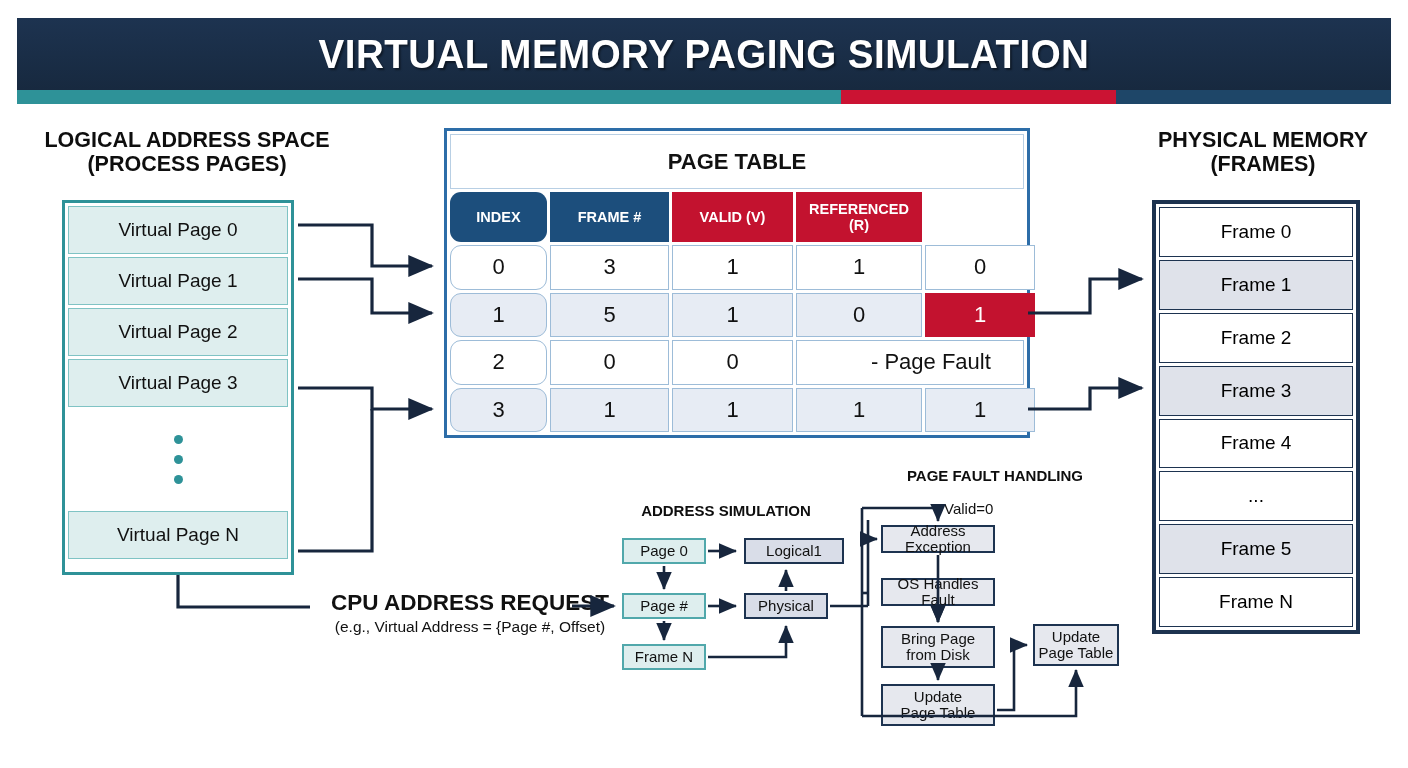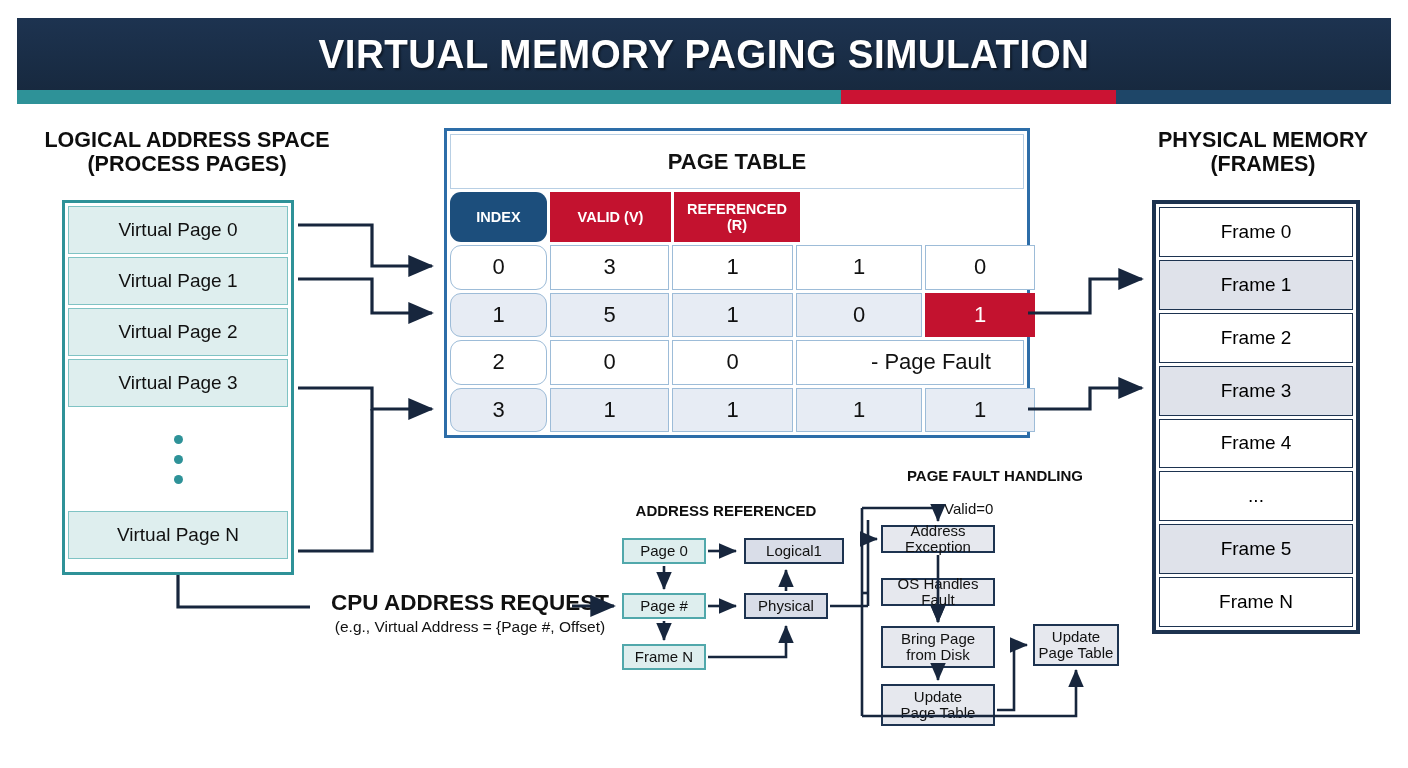--- a/index.html
+++ b/index.html
@@ -136,21 +136,21 @@
   </div>
 
   <div class="sec-title" id="lhs-title">
     <div>LOGICAL ADDRESS SPACE</div>
     <div>(PROCESS PAGES)</div>
   </div>
   <div class="sec-title" id="rhs-title">
     <div>PHYSICAL MEMORY</div>
     <div>(FRAMES)</div>
   </div>
-  <div class="sec-title" id="at-title">ADDRESS REFERENCED</div>
+  <div class="sec-title" id="at-title">ADDRESS SIMULATION</div>
   <div class="sec-title" id="pf-title">PAGE FAULT HANDLING</div>
 
   <div class="vp-box" id="vp-box">
       <div class="vp-cell">Virtual Page 0</div>
       <div class="vp-cell">Virtual Page 1</div>
       <div class="vp-cell">Virtual Page 2</div>
       <div class="vp-cell">Virtual Page 3</div>
       <div class="vp-cell ellipsis">
         <span class="vp-dot"></span>
         <span class="vp-dot"></span>
@@ -158,20 +158,23 @@
       </div>
       <div class="vp-cell">Virtual Page N</div>
     </div>
 
   <div class="pt">
     <div class="pt-title">PAGE TABLE</div>
     <div class="pt-head" id="pt-head">
         <div class="c navy w1">
           <span>INDEX</span>
         </div>
+        <div class="c navy w2">
+          <span>FRAME #</span>
+        </div>
         <div class="c red w3">
           <span>VALID (V)</span>
         </div>
         <div class="c red w4">
           <span>REFERENCED</span>
           <span>(R)</span>
         </div>
       </div>
     <div id="pt-body" style="flex:1;display:flex;flex-direction:column;gap:3px">
         <div class="pt-row">

